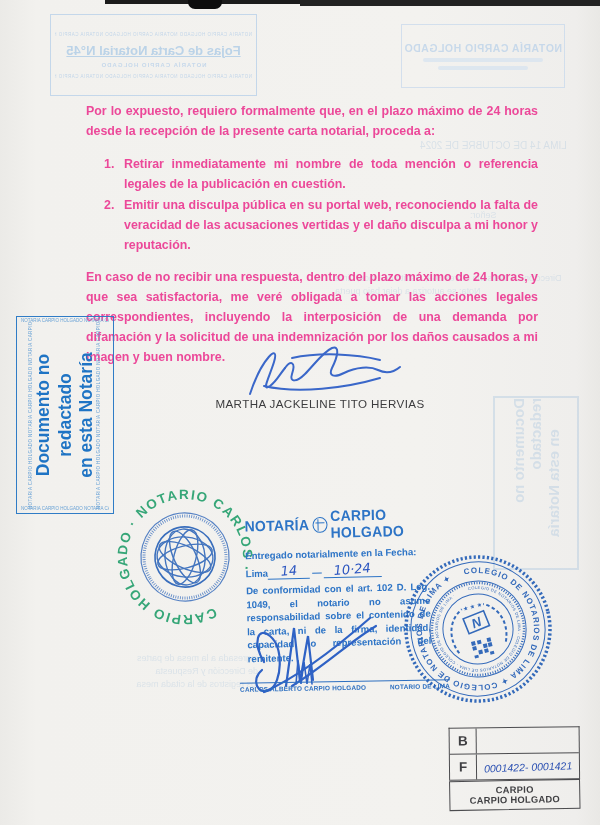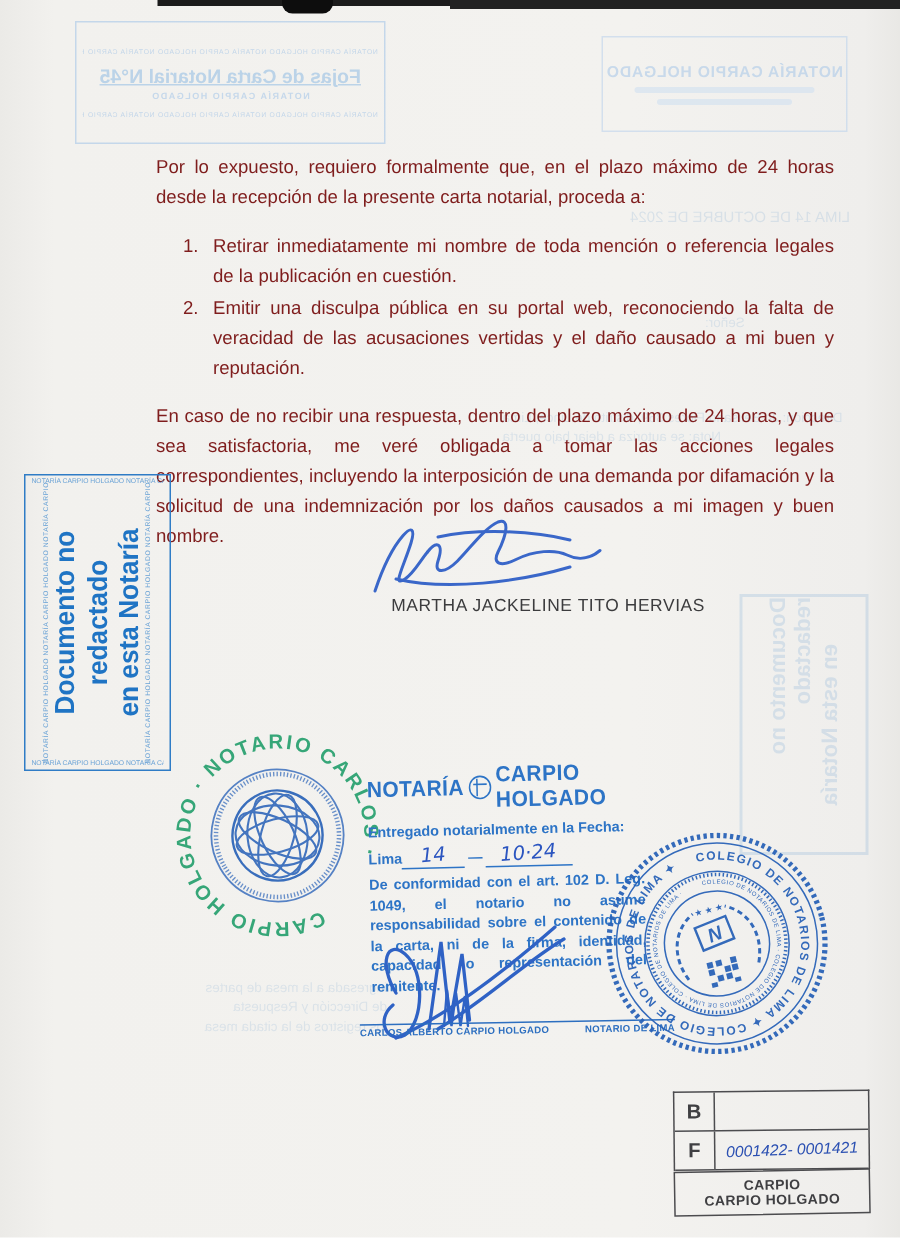--- a/index.html
+++ b/index.html
@@ -26,30 +26,30 @@
   .ghost-tr-box{width:100%;height:100%;border:1px solid #c2d6ec;display:flex;flex-direction:column;align-items:center;justify-content:center;color:#b2cde9;}
   .ghost-tr-title{font-size:10.5px;font-weight:bold;letter-spacing:.5px;}
   .ghost-bar{height:4px;background:#d3e2f1;border-radius:2px;margin-top:4px;}
   .bleed-line{font-size:10px;white-space:nowrap;opacity:.30;}
   .bleed-sm{font-size:9px;opacity:.28;}
   .ghost-vert{left:487px;top:396px;width:95px;height:170px;opacity:.14;}
   .ghost-vert-inner{width:170px;height:82px;position:absolute;left:-38px;top:44px;
     transform:rotate(90deg) scaleY(-1);border:2px solid #2f7cc6;display:flex;flex-direction:column;
     align-items:center;justify-content:center;color:#2f7cc6;font-weight:bold;font-size:15px;line-height:1.15;}
   
-  .letter{left:104px;top:101px;width:452px;color:#7f1d1d;font-size:12.4px;line-height:20px;text-align:justify;}
+  .letter{left:86px;top:101px;width:452px;color:#ec4899;font-size:12.4px;line-height:20px;text-align:justify;font-weight:bold;}
   .letter p{margin:0 0 13px 0;}
   .olist{margin:2px 0 12px 0;}
   .olist .row{display:flex;margin:0 0 1px 0;}
   .olist .num{width:28px;flex:none;text-align:left;padding-left:18px;box-sizing:border-box;}
   .olist .itx{flex:1;text-align:justify;padding-left:10px;}
   .closing{margin-top:26px !important;}
   
   .martha-sig{left:228px;top:336px;}
-  .martha-name{left:170px;top:397px;width:300px;text-align:right;color:#3c3c3e;font-size:11.6px;letter-spacing:.4px;}
+  .martha-name{left:170px;top:397px;width:300px;text-align:center;color:#3c3c3e;font-size:11.6px;letter-spacing:.4px;}
   
   .noredact-wrap{left:16px;top:316px;width:96px;height:196px;}
   .noredact{width:196px;height:96px;position:absolute;left:-50px;top:50px;transform:rotate(-90deg);
     border:1.5px solid #2f7cc6;display:flex;flex-direction:column;align-items:center;justify-content:center;
     color:#1f74c4;background:rgba(255,255,255,.0);}
   .nr-border{font-size:4.5px;color:#6ba3d6;letter-spacing:.4px;white-space:nowrap;overflow:hidden;width:96%;height:6px;}
   .nr-main{font-size:17.5px;font-weight:bold;line-height:1.18;text-align:center;transform:scaleY(1.05);}
   .nr-side{position:absolute;top:4px;bottom:4px;width:6px;overflow:hidden;font-size:4.5px;color:#6ba3d6;
     writing-mode:vertical-rl;white-space:nowrap;}
   .nr-side.l{left:1px;} .nr-side.r{right:1px;}
@@ -129,21 +129,21 @@
 
 <div class="abs letter">
   <p>Por lo expuesto, requiero formalmente que, en el plazo máximo de 24 horas desde la recepción de la presente carta notarial, proceda a:</p>
   <div class="olist">
     <div class="row">
       <span class="num">1.</span>
       <span class="itx">Retirar inmediatamente mi nombre de toda mención o referencia legales de la publicación en cuestión.</span>
     </div>
     <div class="row">
       <span class="num">2.</span>
-      <span class="itx">Emitir una disculpa pública en su portal web, reconociendo la falta de veracidad de las acusaciones vertidas y el daño causado a mi buen y reputación.</span>
+      <span class="itx">Emitir una disculpa pública en su portal web, reconociendo la falta de veracidad de las acusaciones vertidas y el daño disculpa a mi honor y reputación.</span>
     </div>
   </div>
   <p>En caso de no recibir una respuesta, dentro del plazo máximo de 24 horas, y que sea satisfactoria, me veré obligada a tomar las acciones legales correspondientes, incluyendo la interposición de una demanda por difamación y la solicitud de una indemnización por los daños causados a mi imagen y buen nombre.</p>
 </div>
 
 <svg class="abs martha-sig" width="190" height="64" viewBox="0 0 190 64">
   <g fill="none" stroke="#3a67c9" stroke-width="2" stroke-linecap="round">
     <path d="M22,58 C34,22 52,6 46,26 C41,42 33,56 42,50 C48,46 52,38 57,32"></path>
     <path d="M57,32 C63,24 68,26 64,38 C61,47 69,46 77,38 C85,30 95,16 104,12 C112,9 110,20 104,32 C100,40 106,42 116,37 C128,31 142,30 150,34 C158,38 166,36 172,31"></path>
     <path d="M36,50 C70,58 118,52 152,42"></path>

